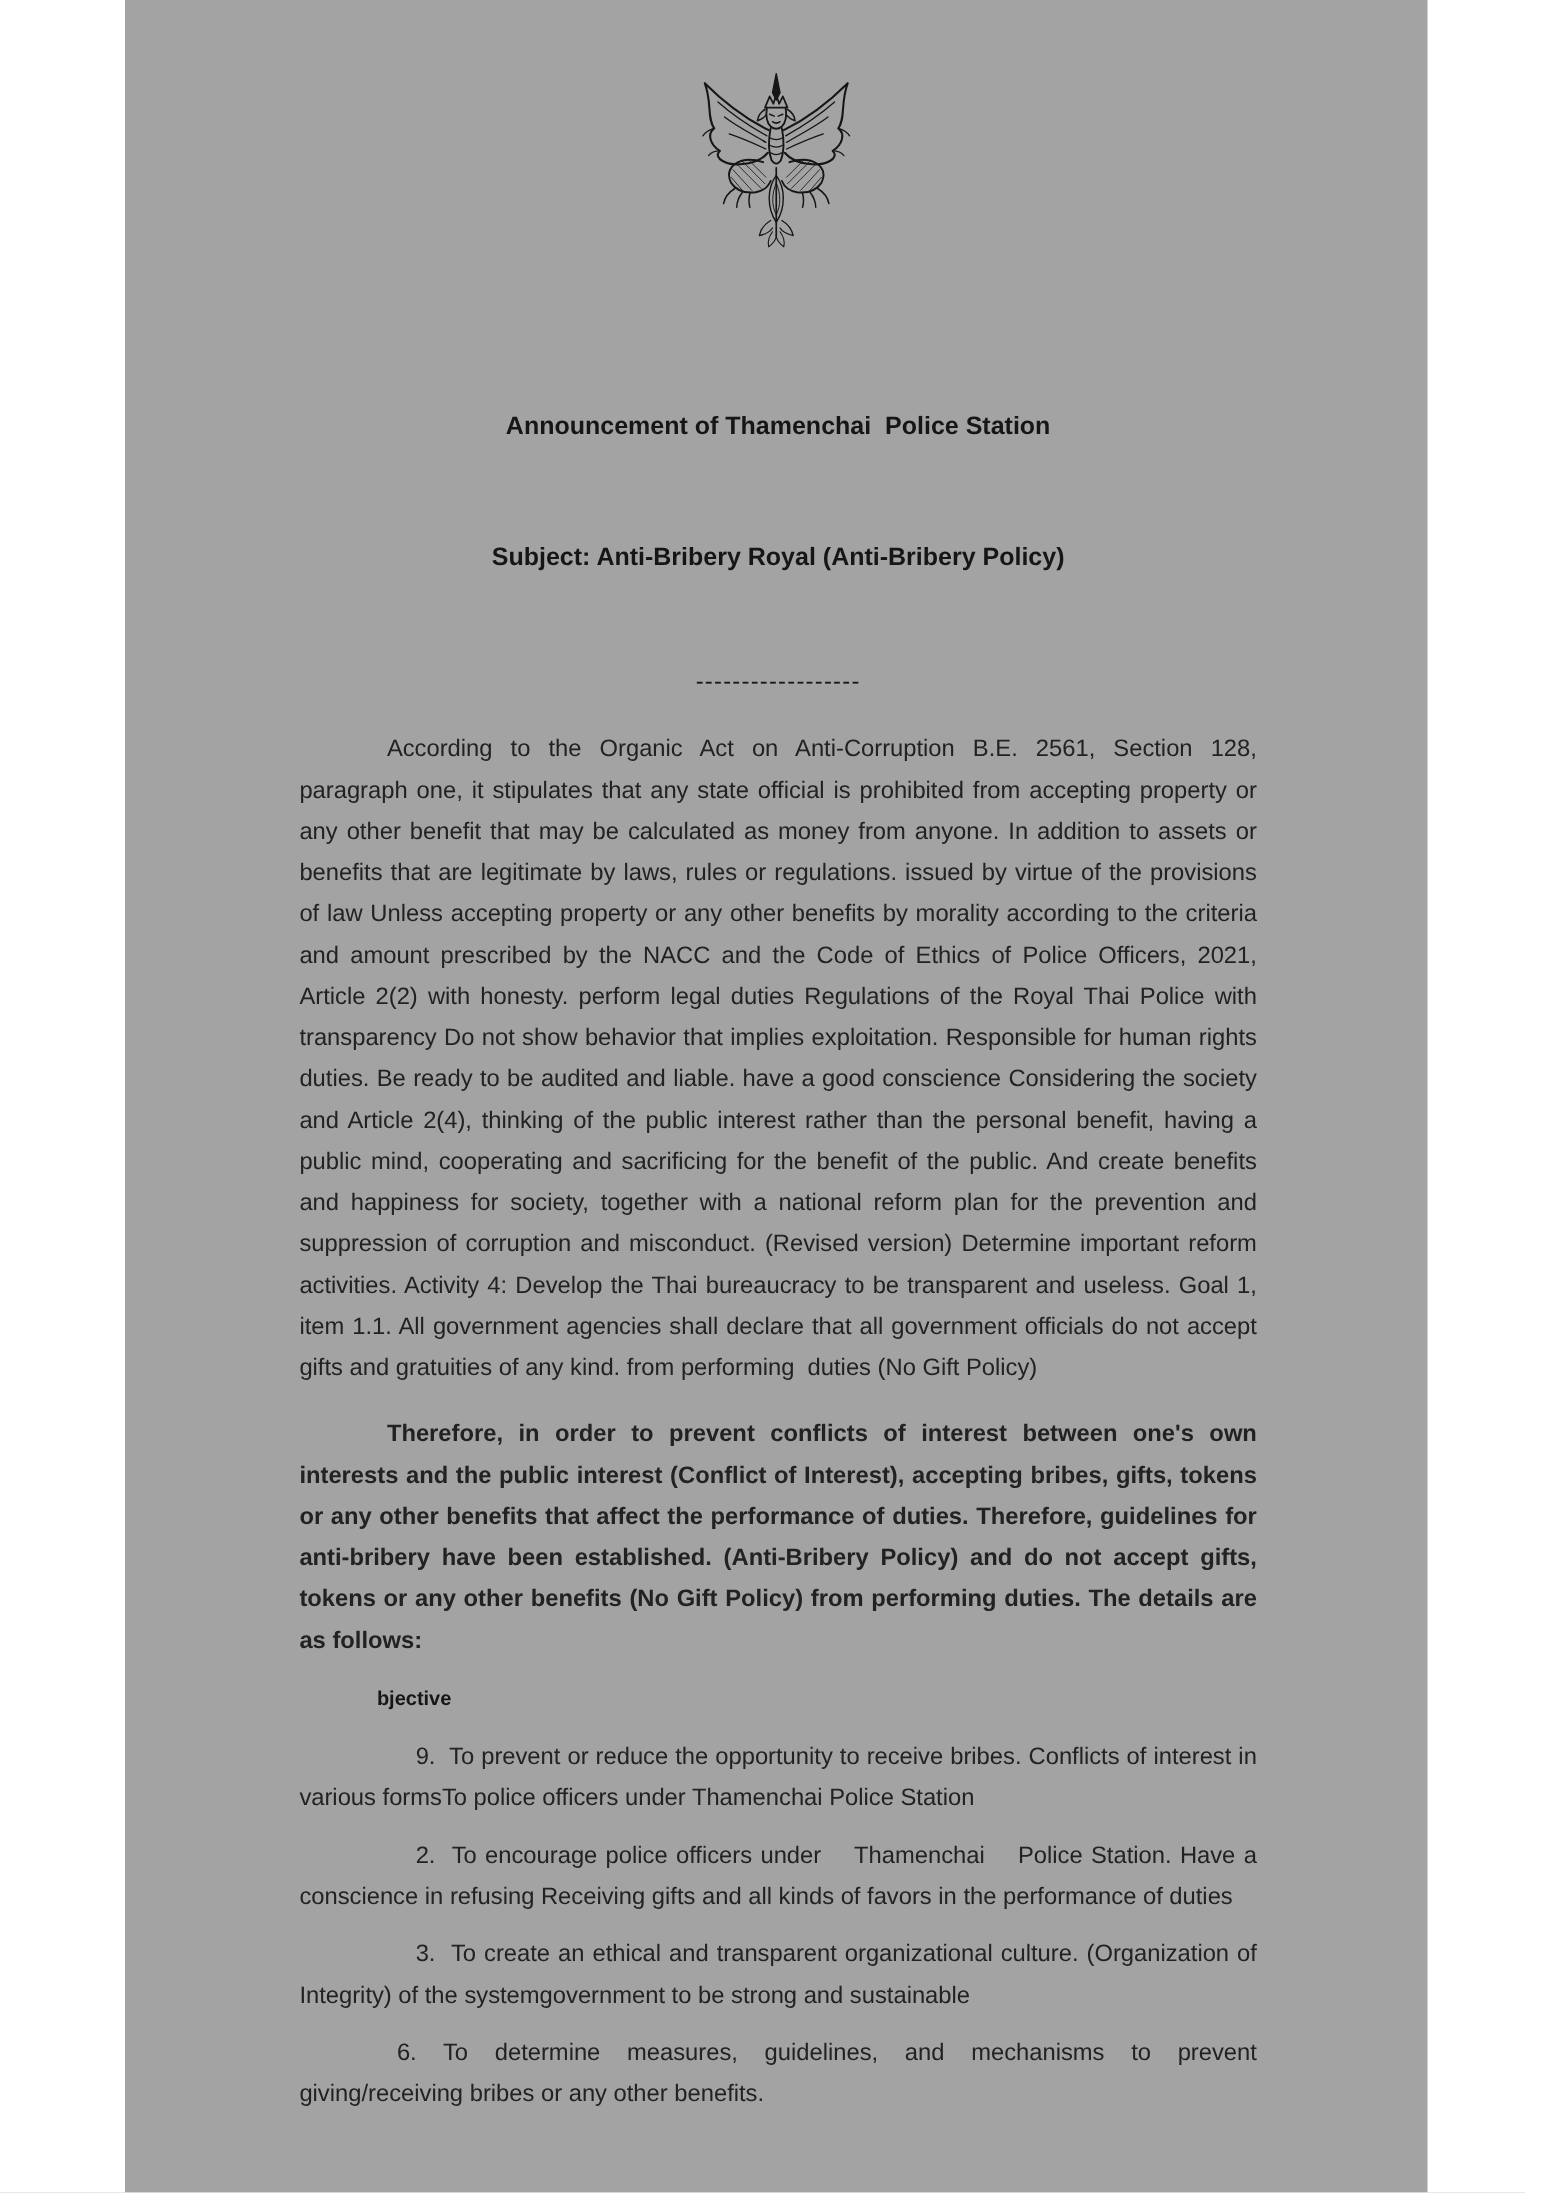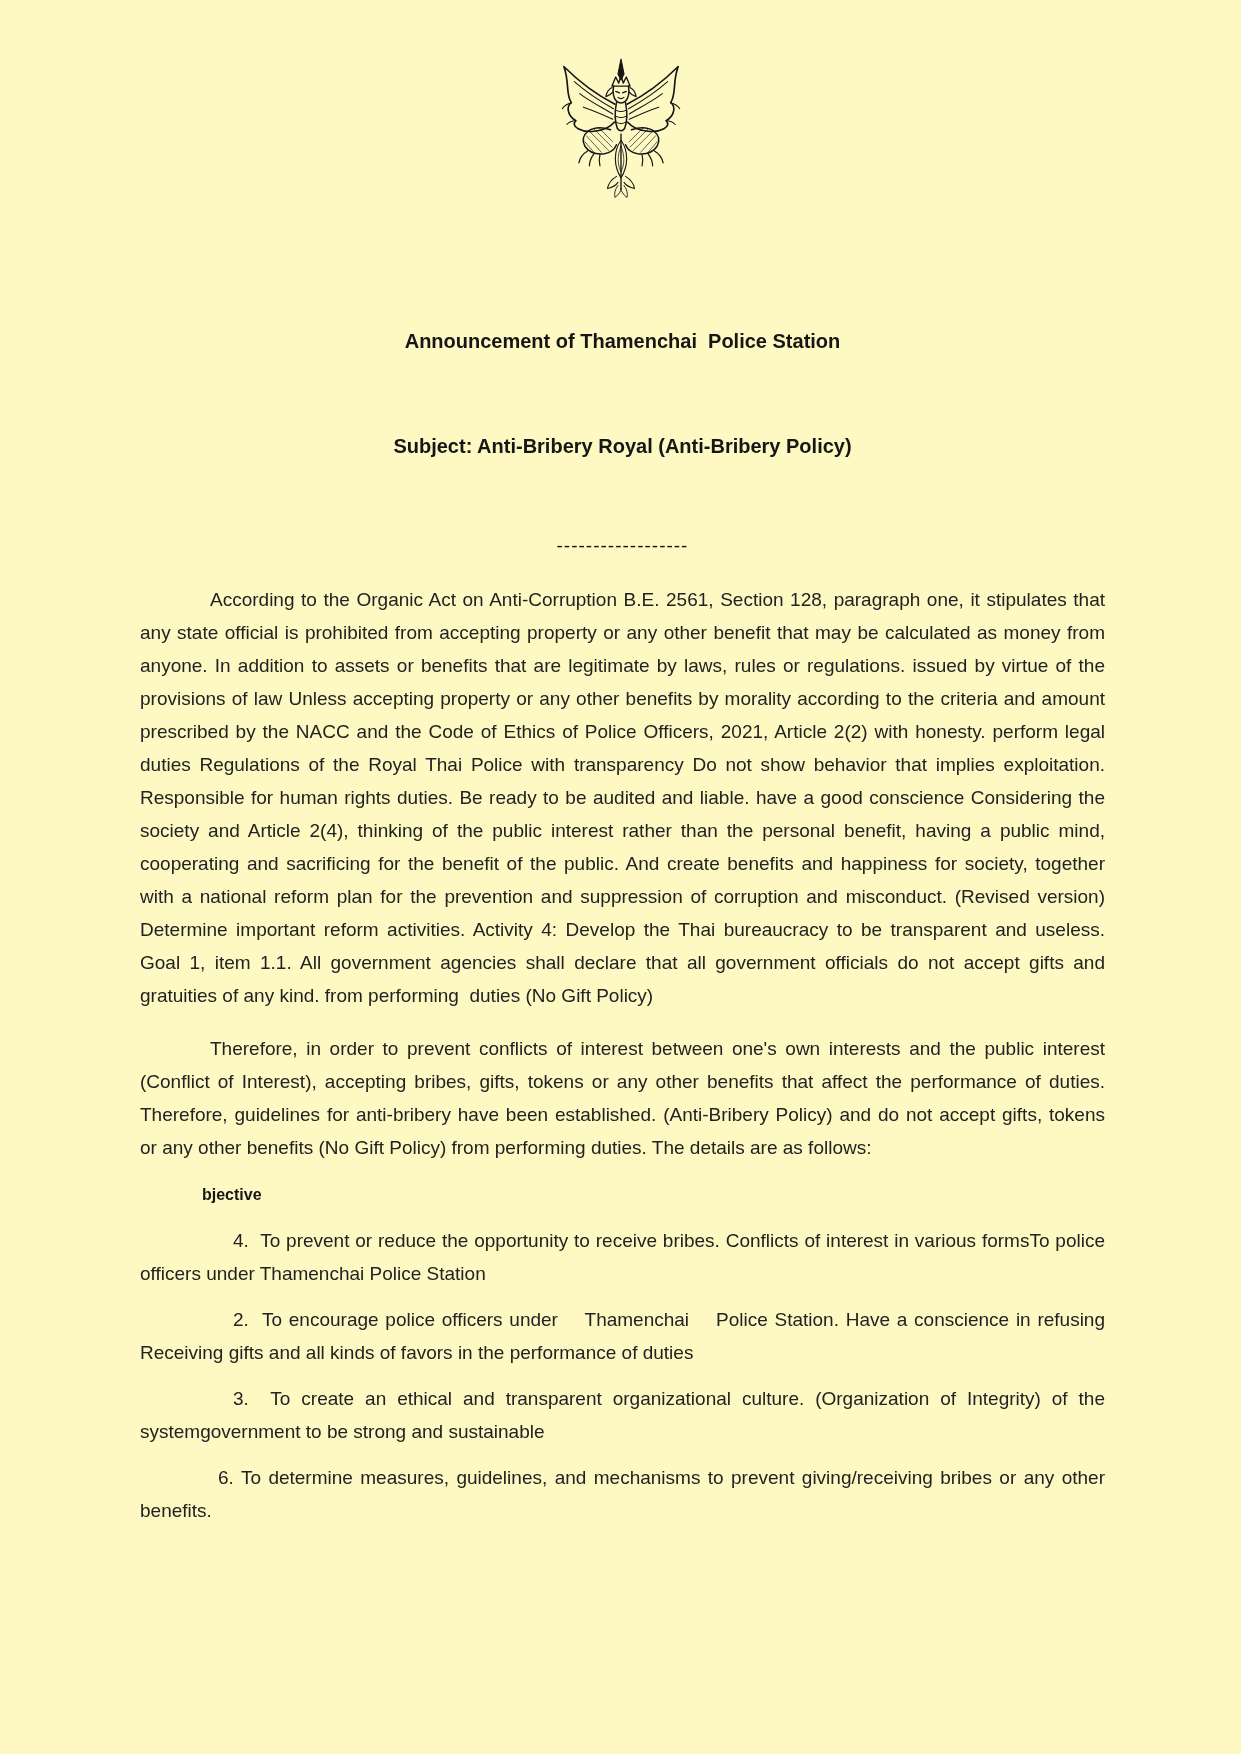--- a/index.html
+++ b/index.html
@@ -2,24 +2,24 @@
 <html><head>
 <meta charset="utf-8">
 <style>
   html, body {
     margin: 0;
     padding: 0;
     background: #ffffff;
   }
   .page {
     position: relative;
-    width: 1241px;
+    width: 1042px;
     height: 1754px;
     margin: 0 auto;
-    background: #fef9c3;
+    background: #a3a3a3;
     overflow: hidden;
     font-family: "Liberation Sans", sans-serif;
     color: #1e1e1e;
   }
   .content {
     padding: 0 136px 0 140px; 
   }
   .emblem-wrap {
     margin-top: 56px;
     height: 158px;
@@ -53,20 +53,21 @@
     color: #222222;
   }
   .para.first {
     margin-top: 27px;
   }
   .para.indent {
     text-indent: 70px;
   }
   .para.second {
     margin-top: 20px;
+    font-weight: bold;
   }
   .section-heading {
     margin-top: 14px;
     margin-left: 62px;
     font-size: 16px;
     line-height: 33px;
     font-weight: bold;
     color: #161616;
   }
   .objective {
@@ -150,20 +151,20 @@
     </div>
 
     <div class="divider">------------------</div>
 
     <p class="para indent first">According to the Organic Act on Anti-Corruption B.E. 2561, Section 128, paragraph one, it stipulates that any state official is prohibited from accepting property or any other benefit that may be calculated as money from anyone. In addition to assets or benefits that are legitimate by laws, rules or regulations. issued by virtue of the provisions of law Unless accepting property or any other benefits by morality according to the criteria and amount prescribed by the NACC and the Code of Ethics of Police Officers, 2021, Article 2(2) with honesty. perform legal duties Regulations of the Royal Thai Police with transparency Do not show behavior that implies exploitation. Responsible for human rights duties. Be ready to be audited and liable. have a good conscience Considering the society and Article 2(4), thinking of the public interest rather than the personal benefit, having a public mind, cooperating and sacrificing for the benefit of the public. And create benefits and happiness for society, together with a national reform plan for the prevention and suppression of corruption and misconduct. (Revised version) Determine important reform activities. Activity 4: Develop the Thai bureaucracy to be transparent and useless. Goal 1, item 1.1. All government agencies shall declare that all government officials do not accept gifts and gratuities of any kind. from performing  duties (No Gift Policy)</p>
 
     <p class="para indent second">Therefore, in order to prevent conflicts of interest between one's own interests and the public interest (Conflict of Interest), accepting bribes, gifts, tokens or any other benefits that affect the performance of duties. Therefore, guidelines for anti-bribery have been established. (Anti-Bribery Policy) and do not accept gifts, tokens or any other benefits (No Gift Policy) from performing duties. The details are as follows:</p>
 
     <div class="section-heading">bjective</div>
 
-    <p class="para objective">4.  To prevent or reduce the opportunity to receive bribes. Conflicts of interest in various formsTo police officers under Thamenchai Police Station</p>
+    <p class="para objective">9.  To prevent or reduce the opportunity to receive bribes. Conflicts of interest in various formsTo police officers under Thamenchai Police Station</p>
     <p class="para objective">2.  To encourage police officers under    Thamenchai    Police Station. Have a conscience in refusing Receiving gifts and all kinds of favors in the performance of duties</p>
     <p class="para objective">3.  To create an ethical and transparent organizational culture. (Organization of Integrity) of the systemgovernment to be strong and sustainable</p>
     <p class="para objective less-indent">6. To determine measures, guidelines, and mechanisms to prevent giving/receiving bribes or any other benefits.</p>
 
 
   </div>
 </div>
 
 </body></html>

